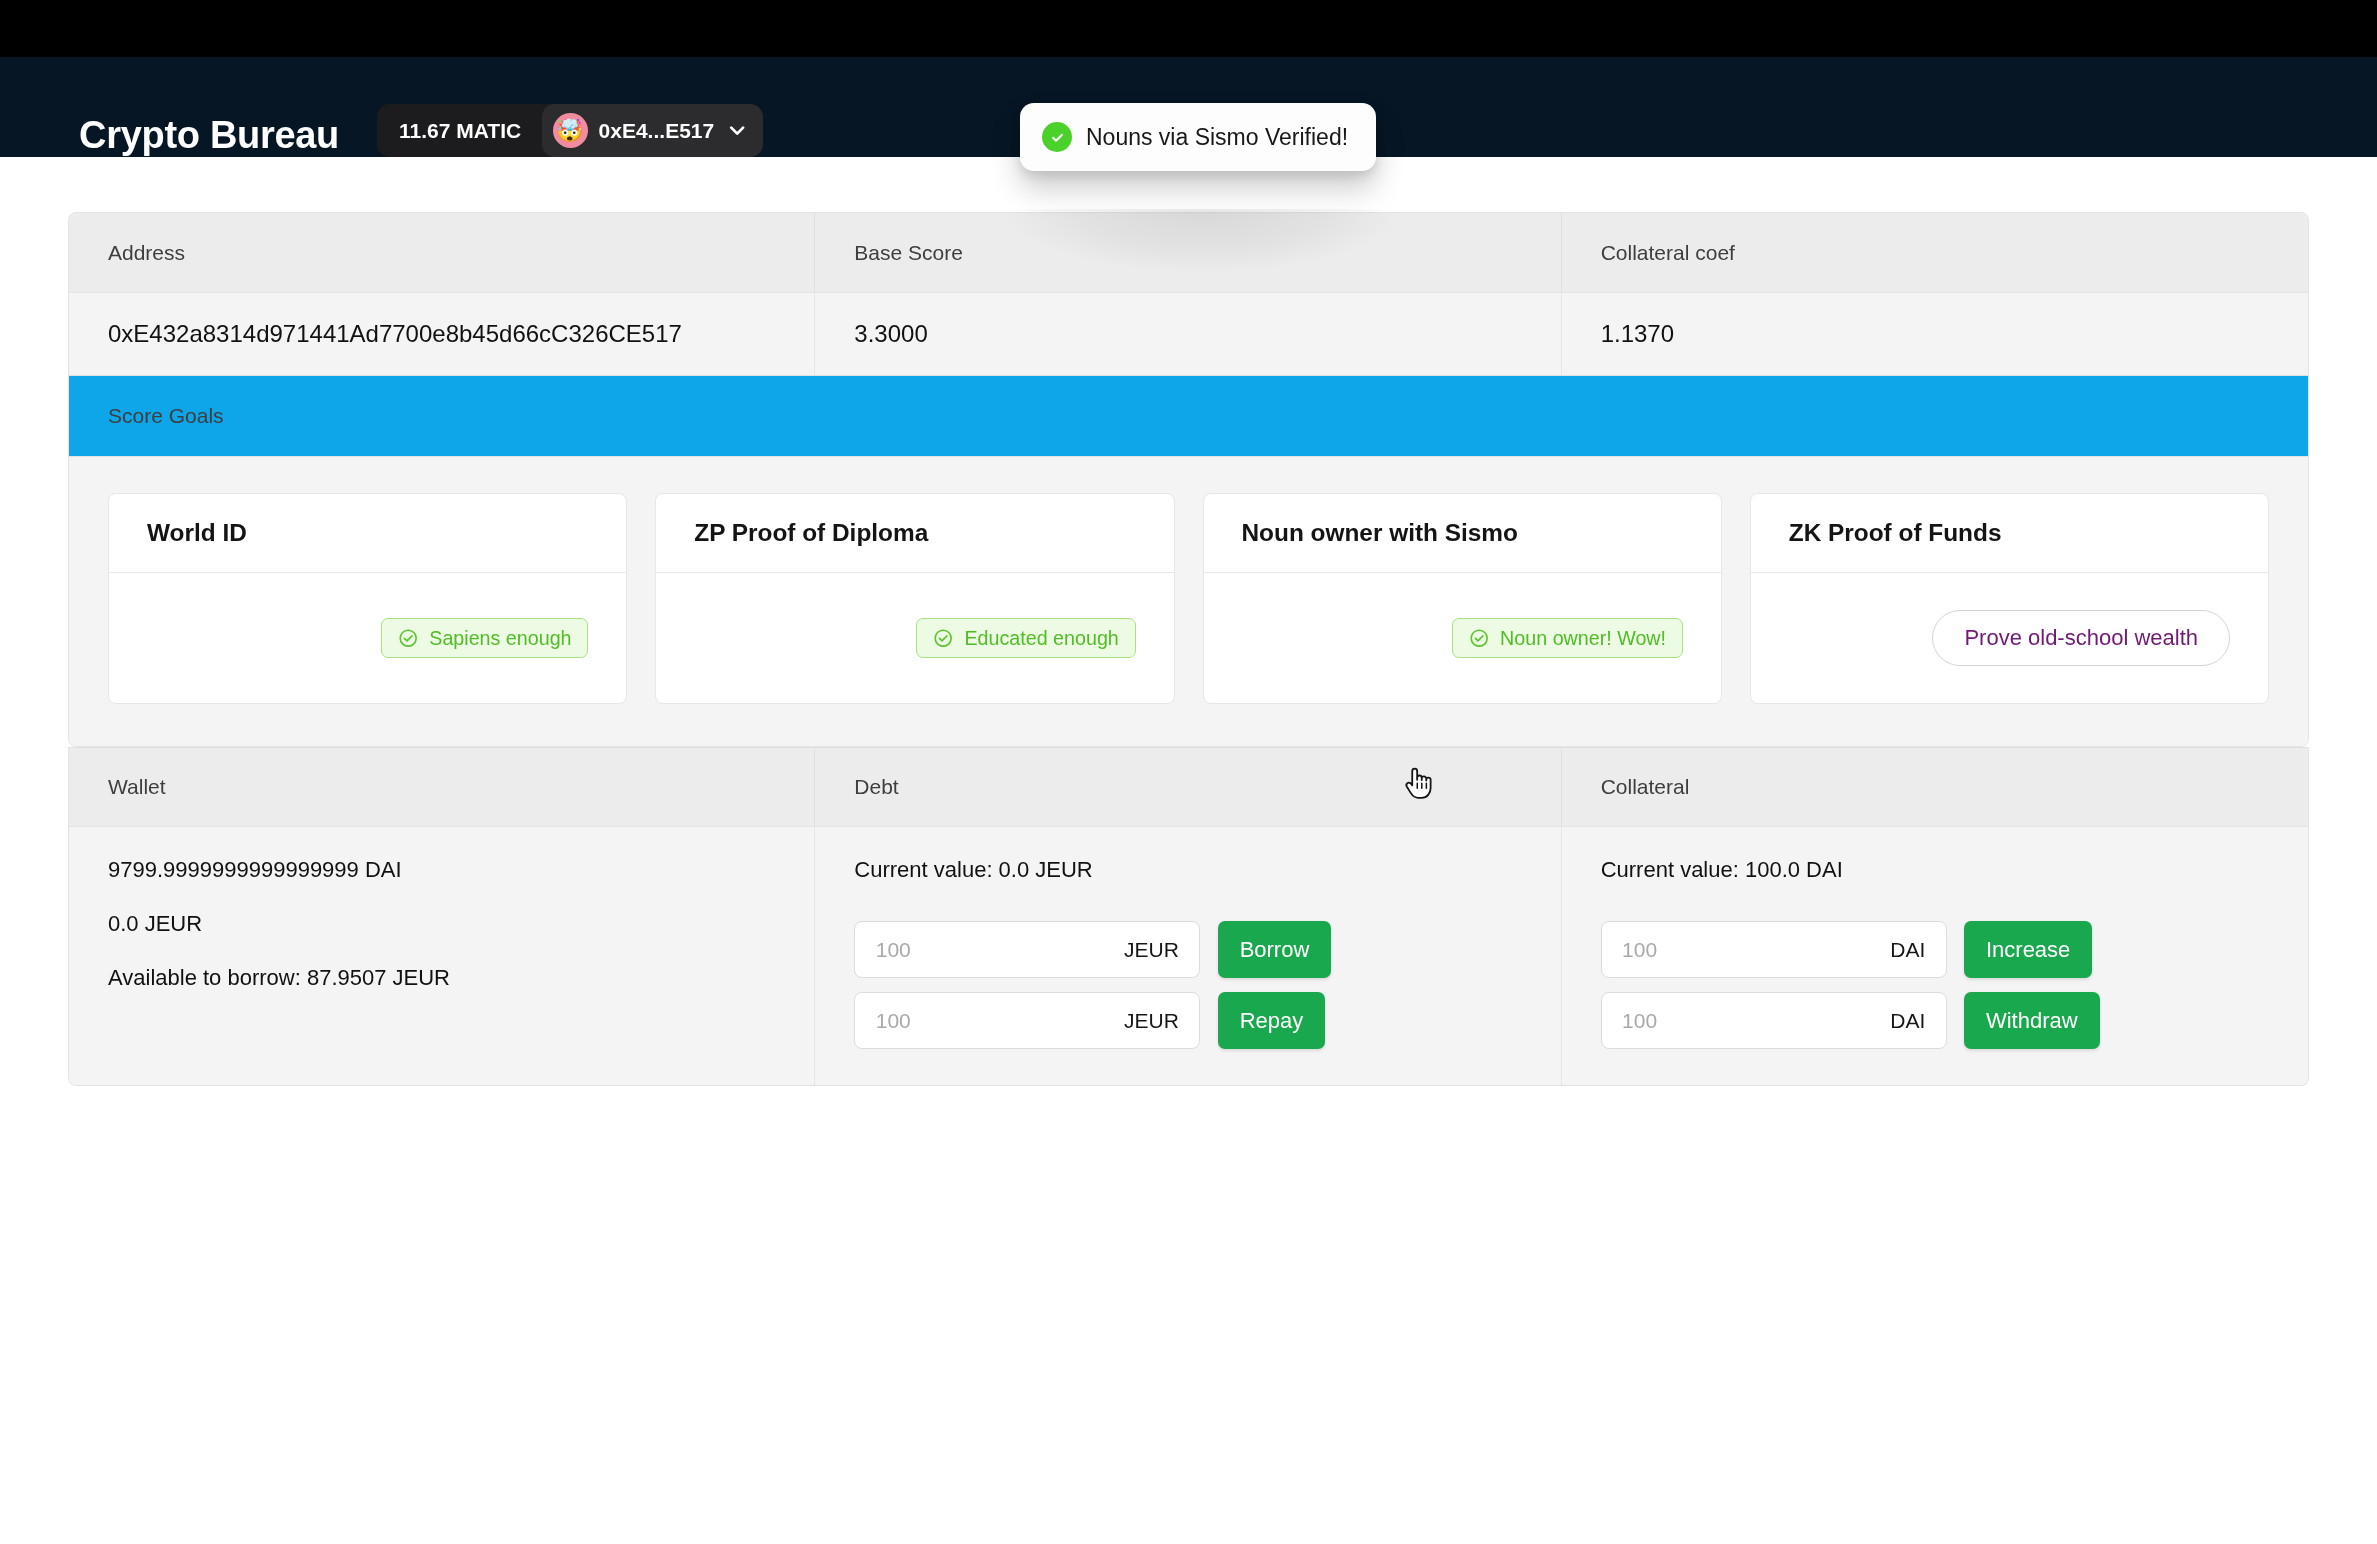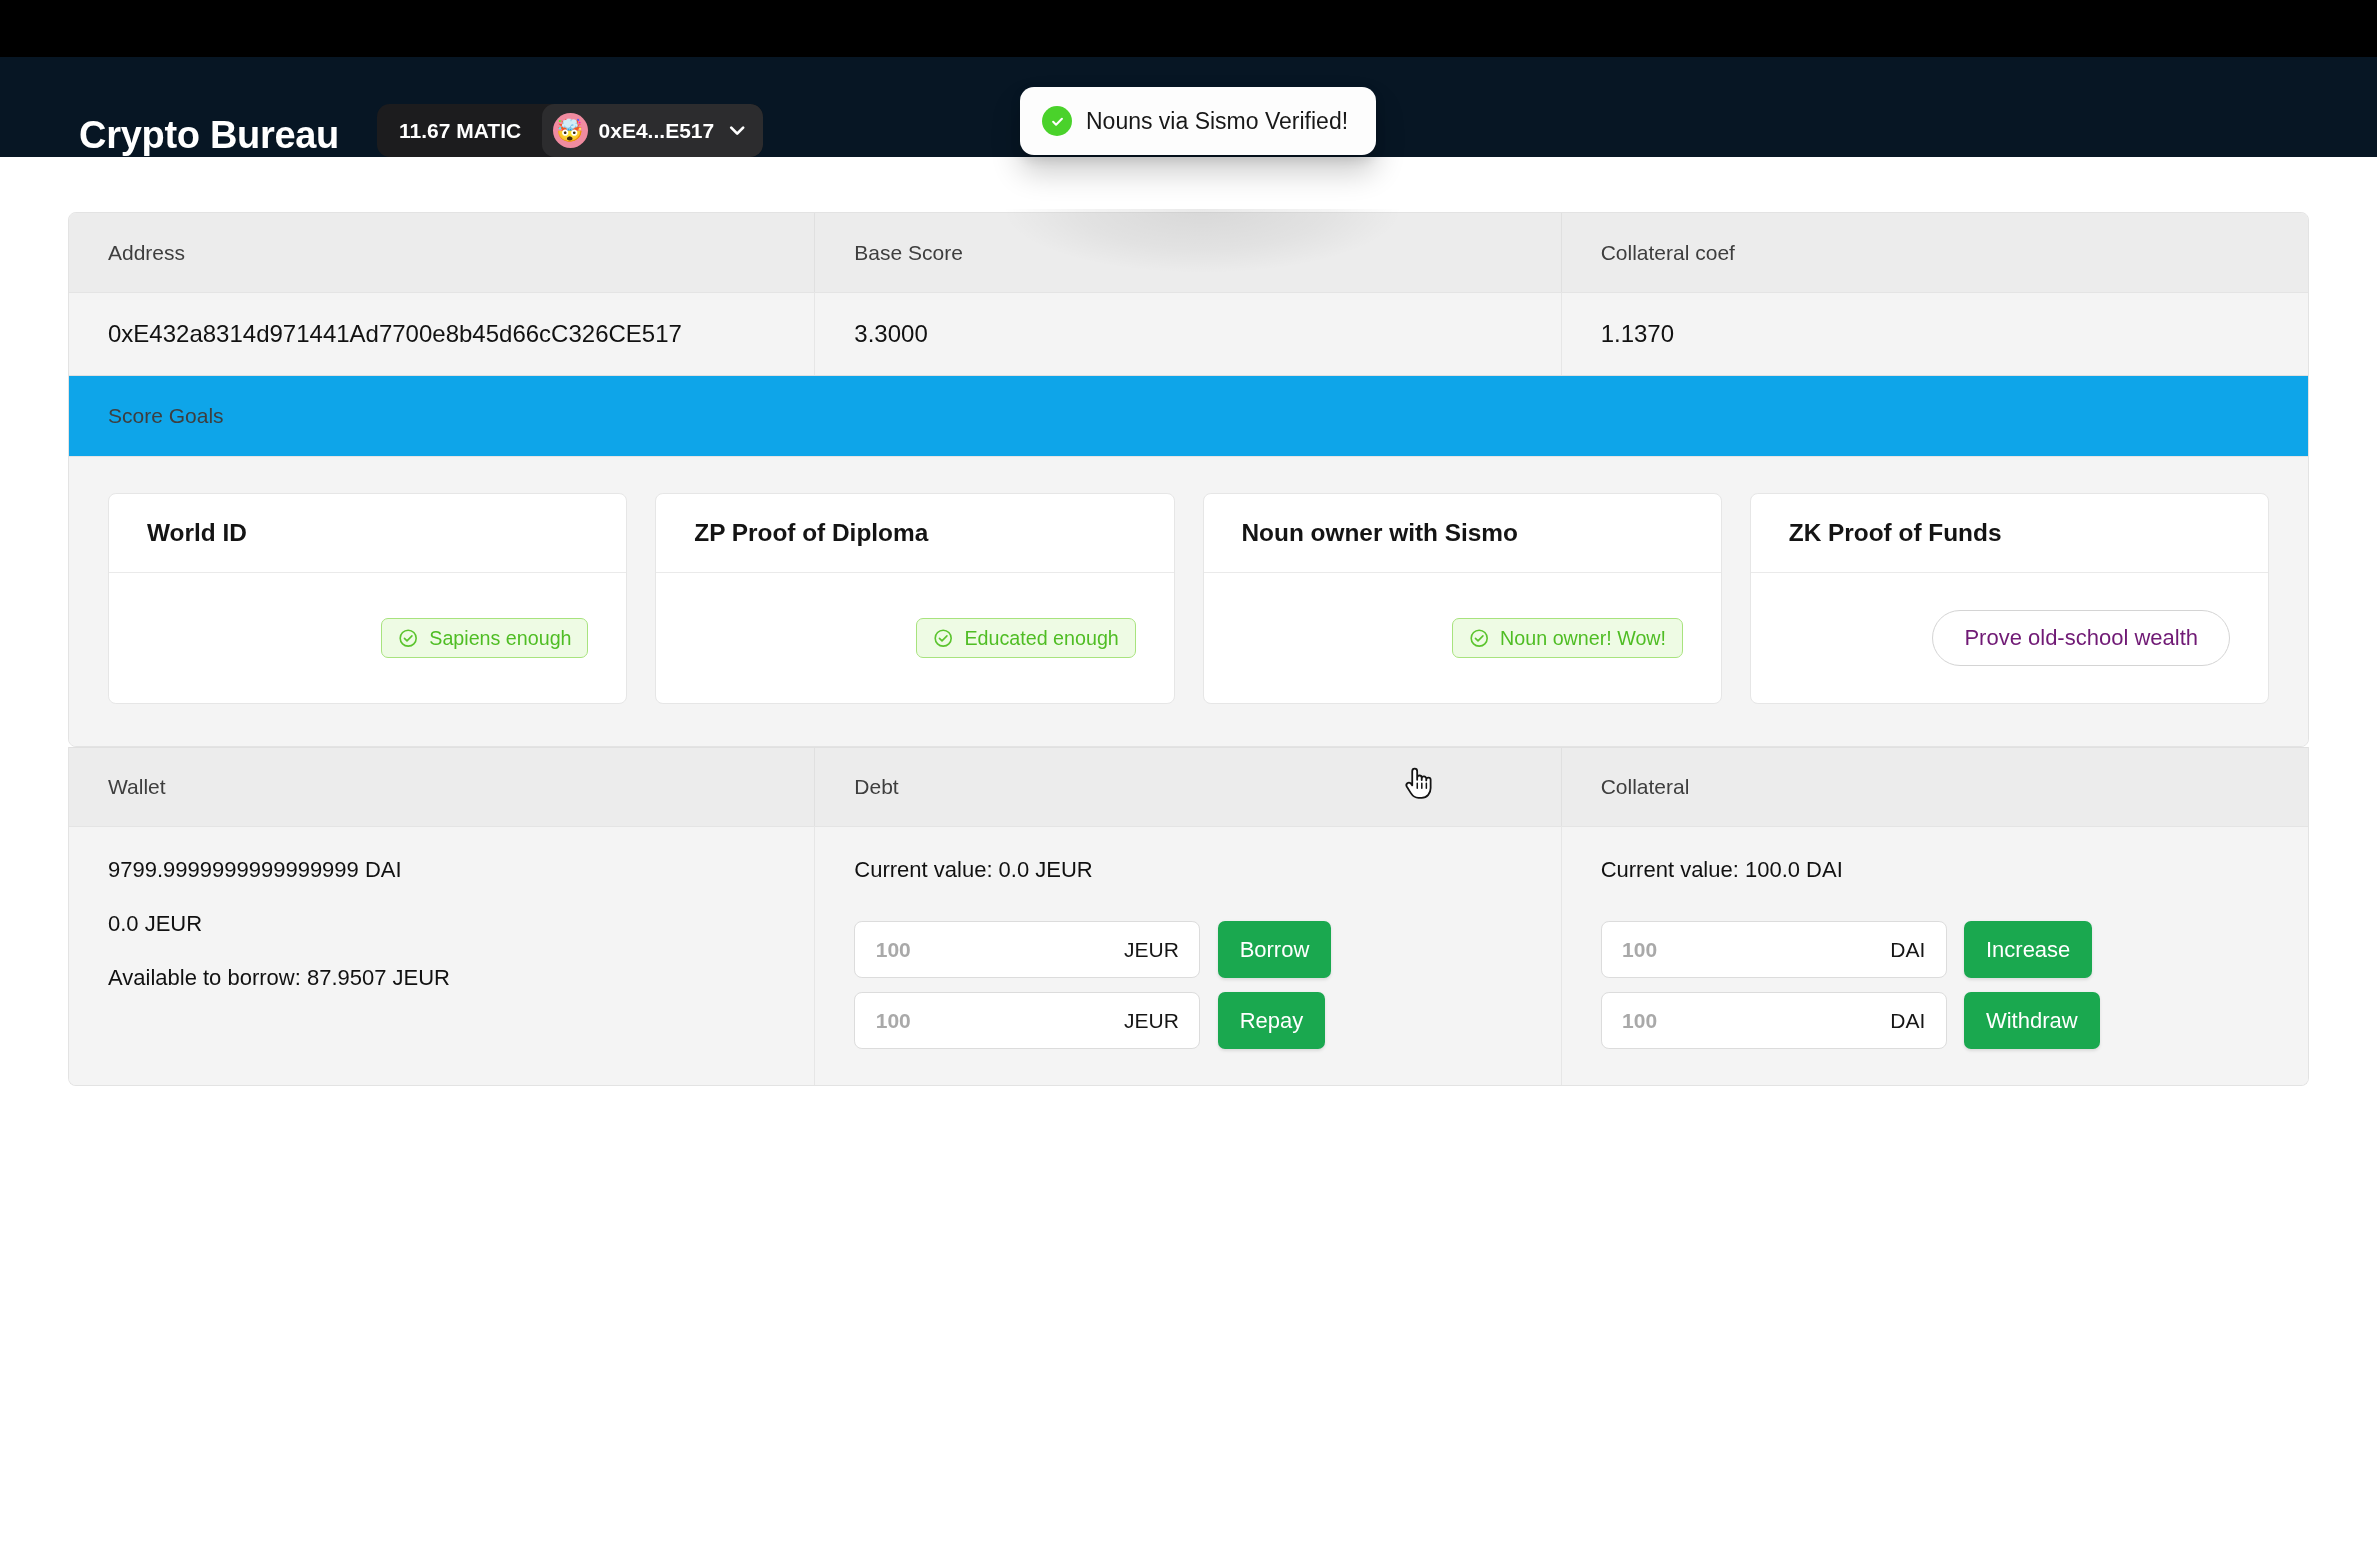--- a/index.html
+++ b/index.html
@@ -86,21 +86,21 @@
   .chevron-down {
     width: 20.4px; height: 20.4px;
     flex: 0 0 auto;
     margin-left: 1.6px;
   }
 
   
   .toast-wrap {
     position: absolute;
     left: 1020px;
-    top: 30px;
+    top: 46px;
     z-index: 30;
   }
   .toast {
     background: #fdfdfd;
     border-radius: 14px;
     height: 68px;
     display: flex;
     align-items: center;
     gap: 14px;
     padding: 0 28px 0 22px;
@@ -299,21 +299,20 @@
     border: 0.8px solid #dcdcdc;
     border-radius: 7.9px;
     display: flex;
     align-items: center;
     justify-content: space-between;
     padding: 0 20.4px;
   }
   .amt-input .ph {
     font-size: 21px;
     color: #a9a9a9;
-    font-weight: bold;
   }
   .amt-input .unit {
     font-size: 21px;
     color: #161616;
     font-weight: normal;
   }
   .green-btn {
     background: #1aa84f;
     color: #ffffff;
     border: none;

